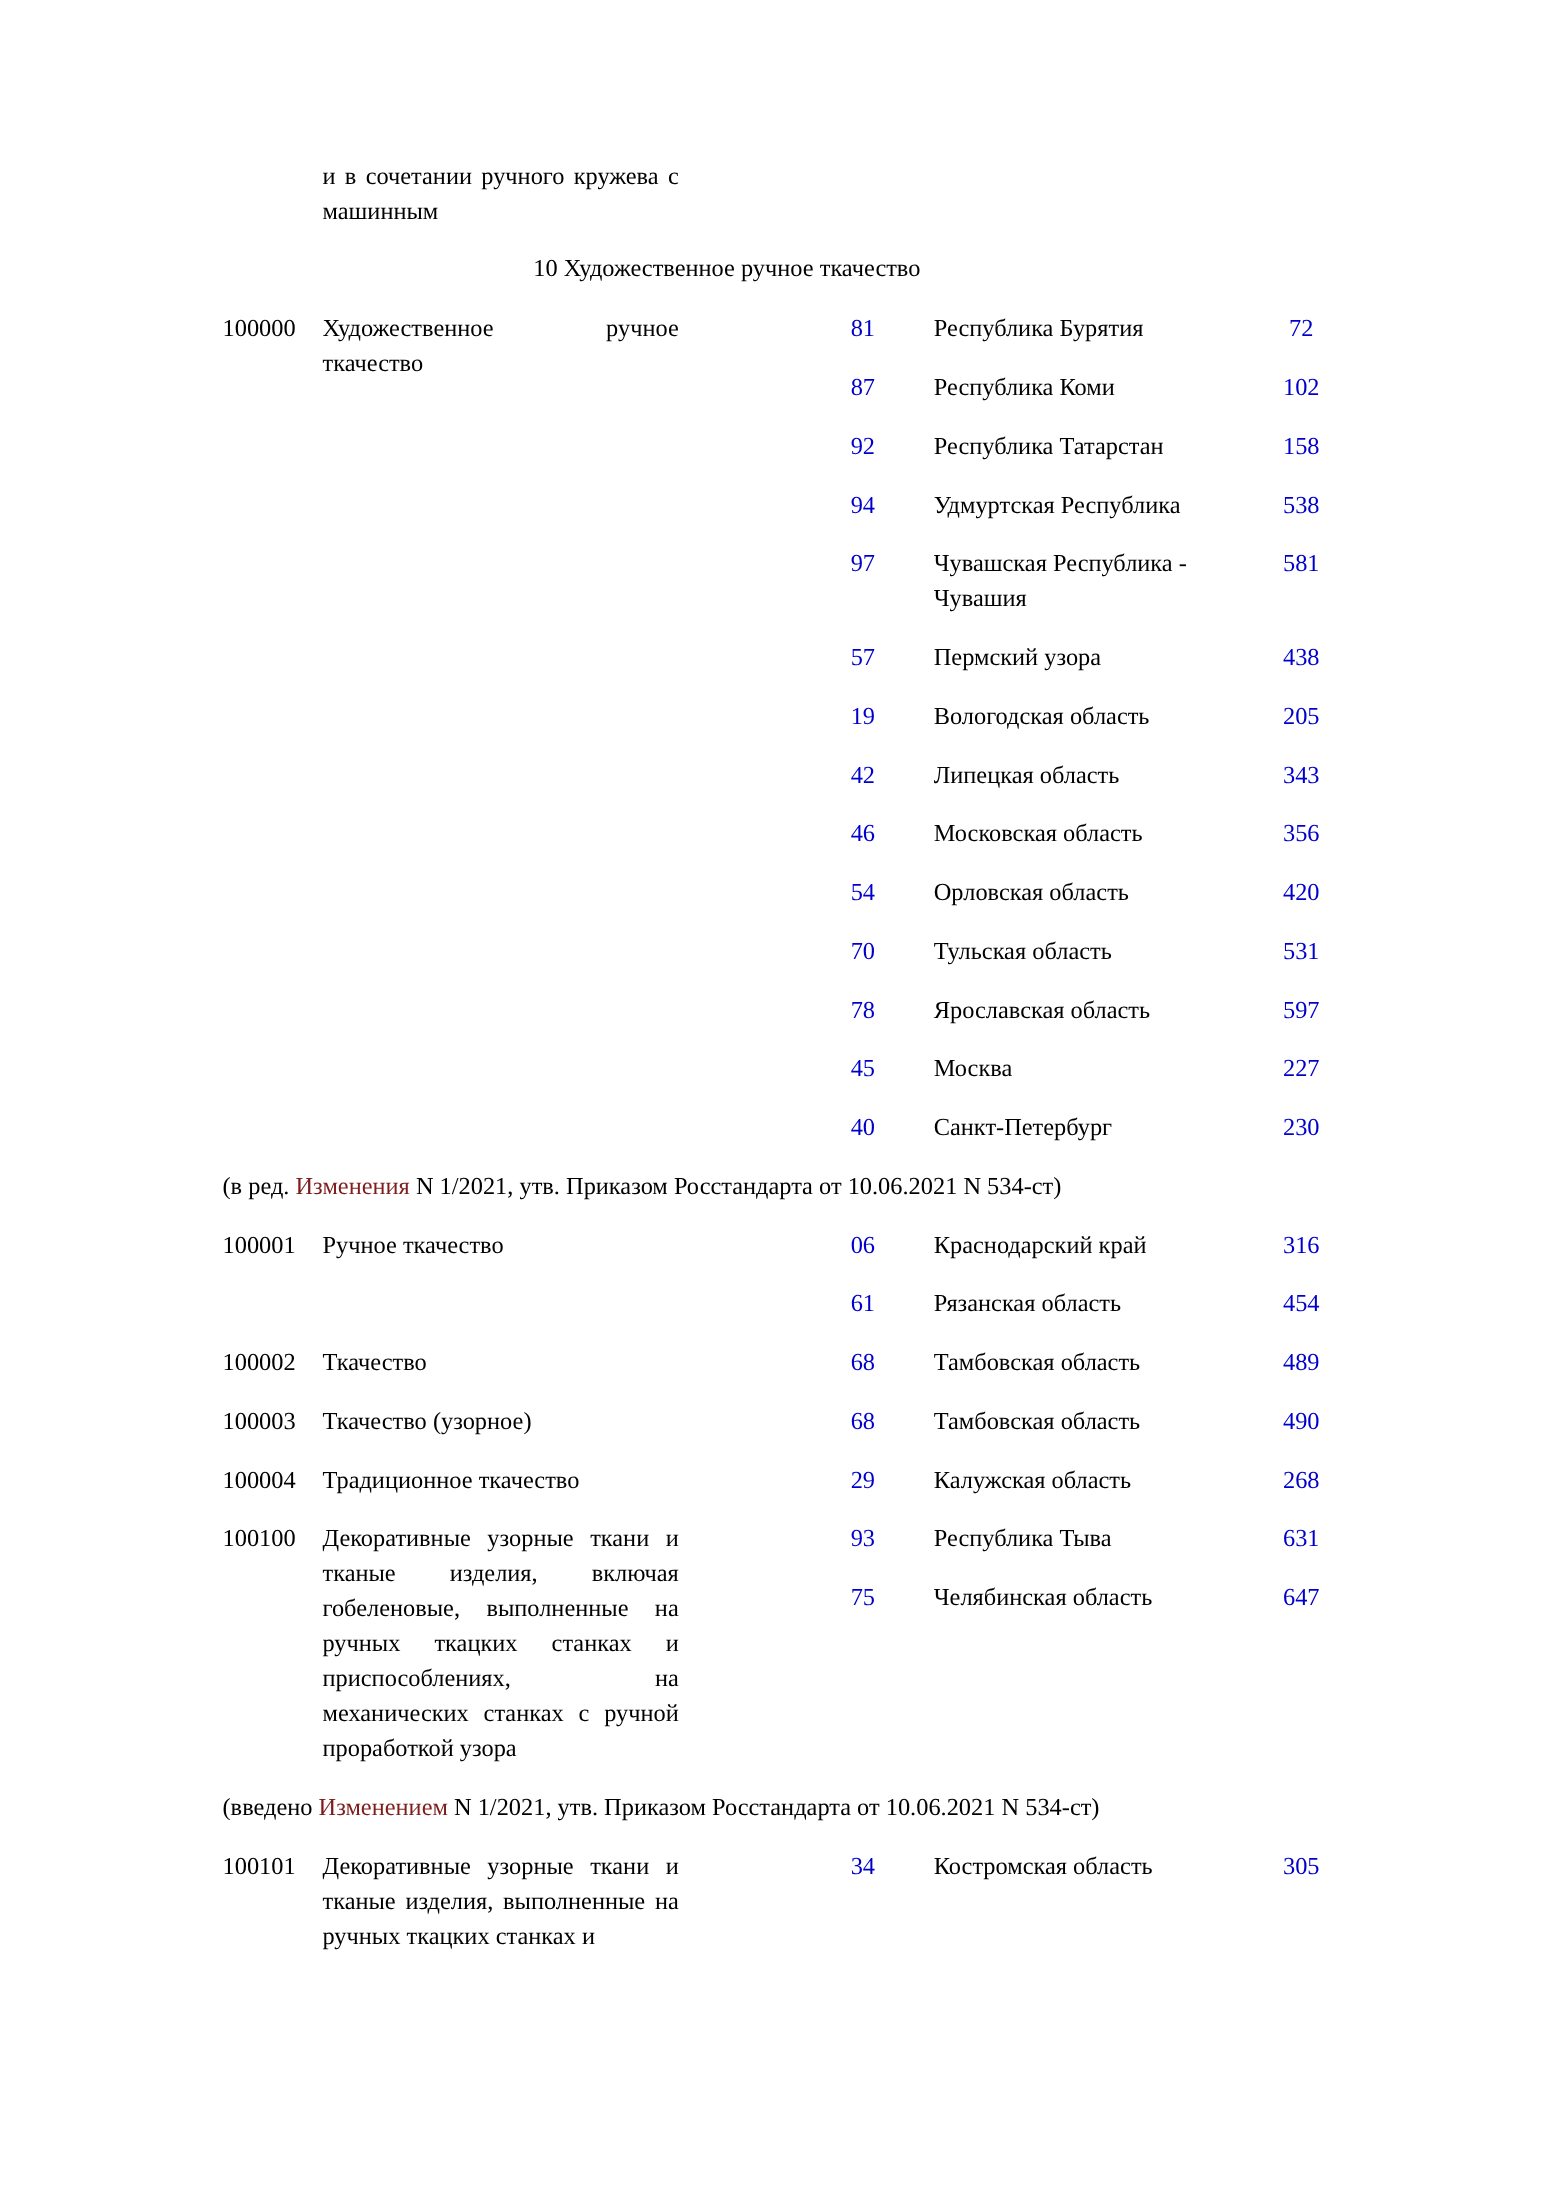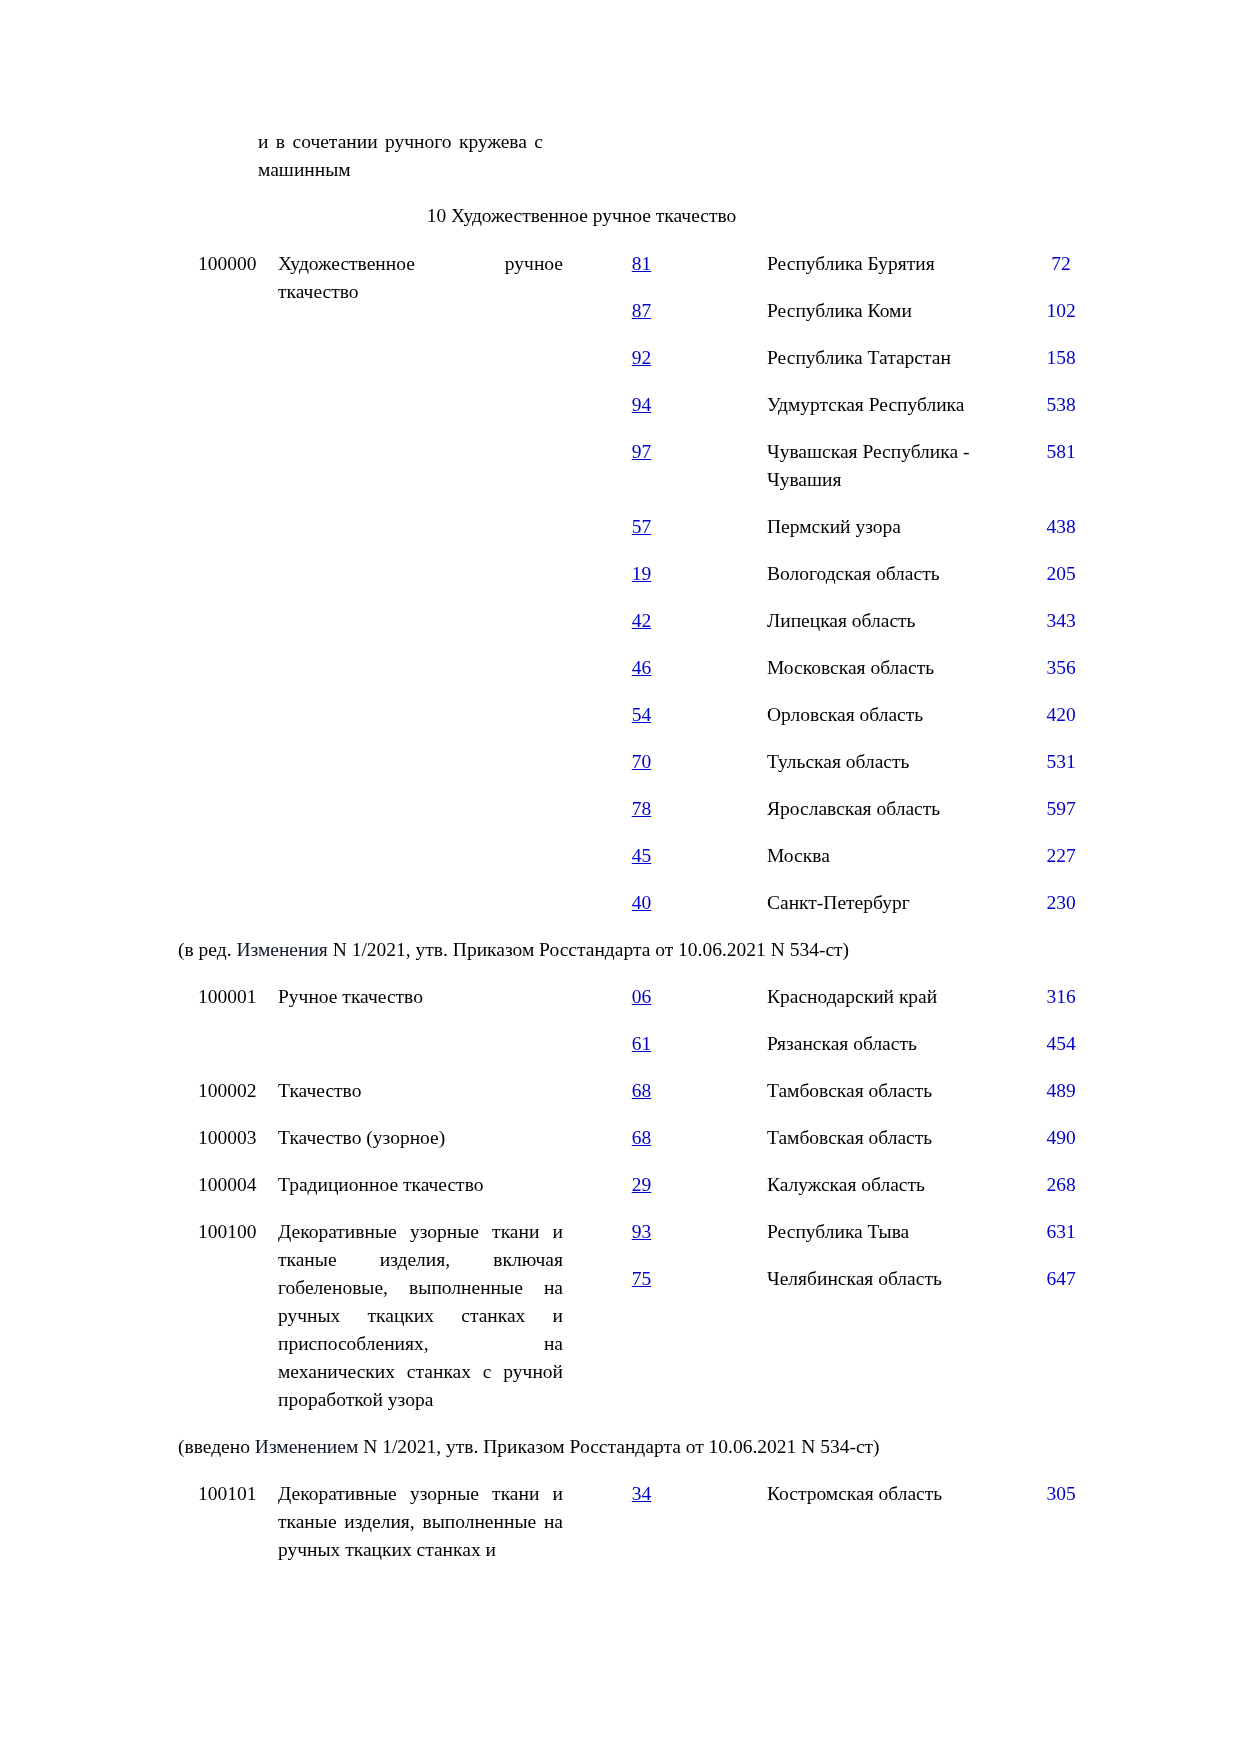--- a/index.html
+++ b/index.html
@@ -29,34 +29,33 @@
     text-align:center;
     margin-top:18px;
     margin-bottom:20px;
     margin-right:100px;
   }
   .entry {
     display:grid;
     grid-template-columns:80px 285px 542px;
     align-items:start;
     margin-bottom:19px;
-    margin-left:20px;
   }
   .entry .desc { text-align:justify; padding-right:0; }
   .region {
     display:grid;
     grid-template-columns:157px 297px 88px;
     margin-bottom:19px;
   }
   .region:last-child { margin-bottom:0; }
-  .rcode  { text-align:center; color:#0000CC;text-decoration:underline; }
+  .rcode  { text-align:right; color:#0000CC; }
   .rname  { padding-left:47px; }
   .rvalue { text-align:center; color:#0000CC; }
   .note { margin-bottom:19px; }
-  .note .link { color:#0f172a; cursor:pointer; }
+  .note .link { color:#7f1d1d; cursor:pointer; }
 </style>
 </head>
 <body>
 
 <div class="page">
   <div class="content">
     <div class="continuation">и в сочетании ручного кружева с машинным</div>
     <div class="heading">10 Художественное ручное ткачество</div>
     <div>
   <div class="entry">

